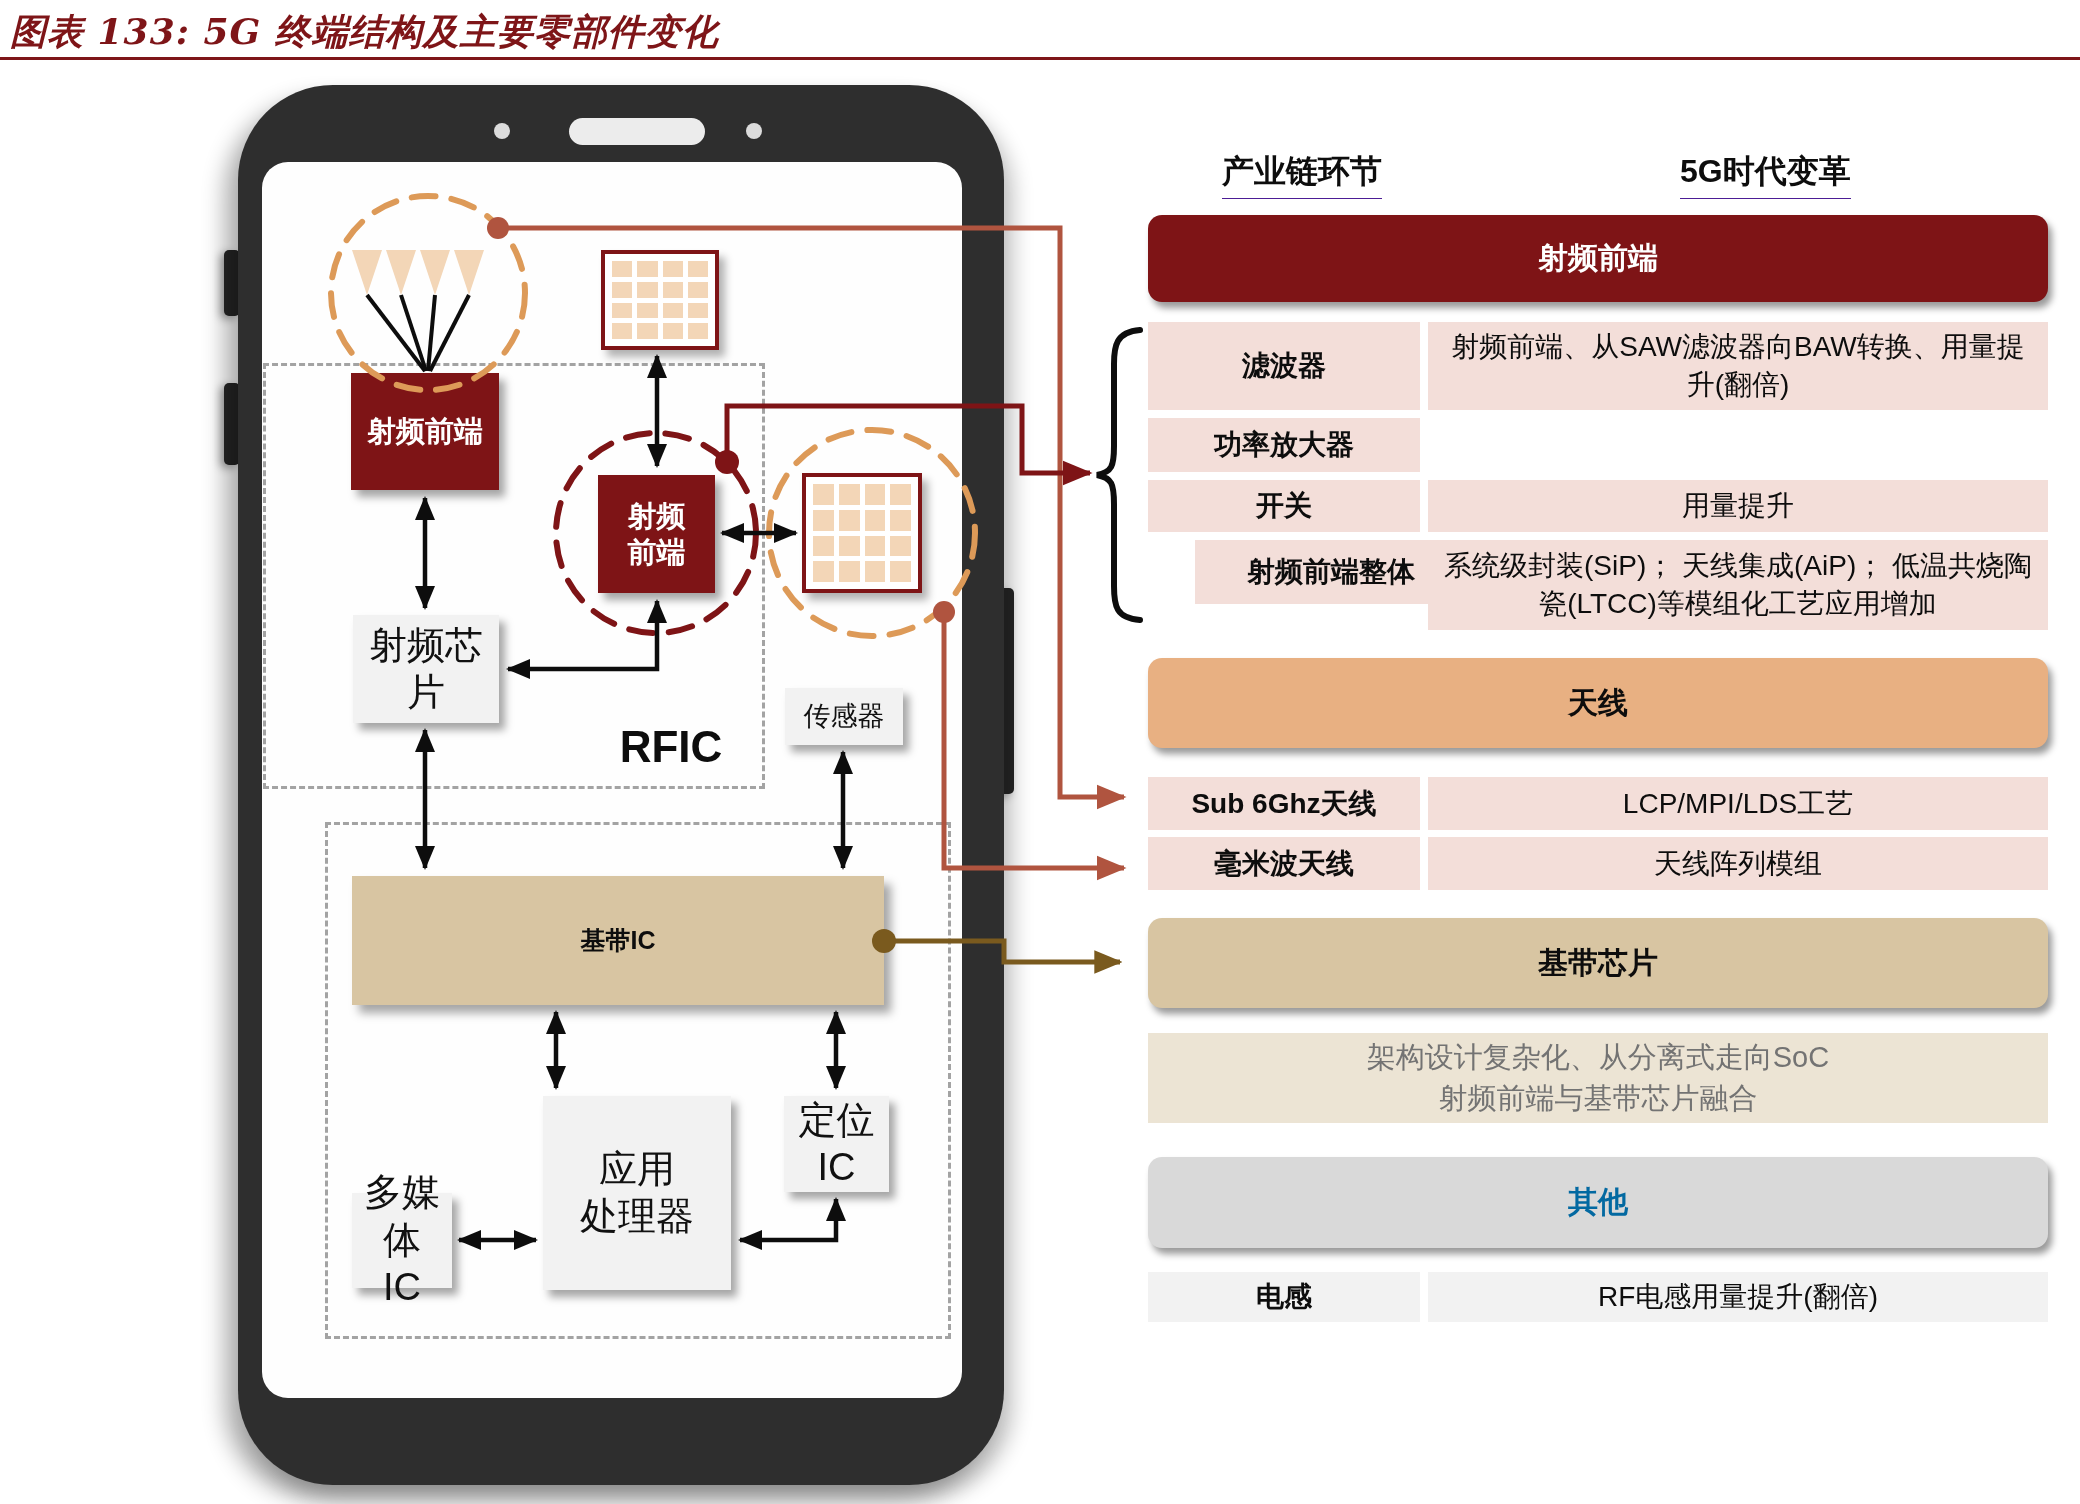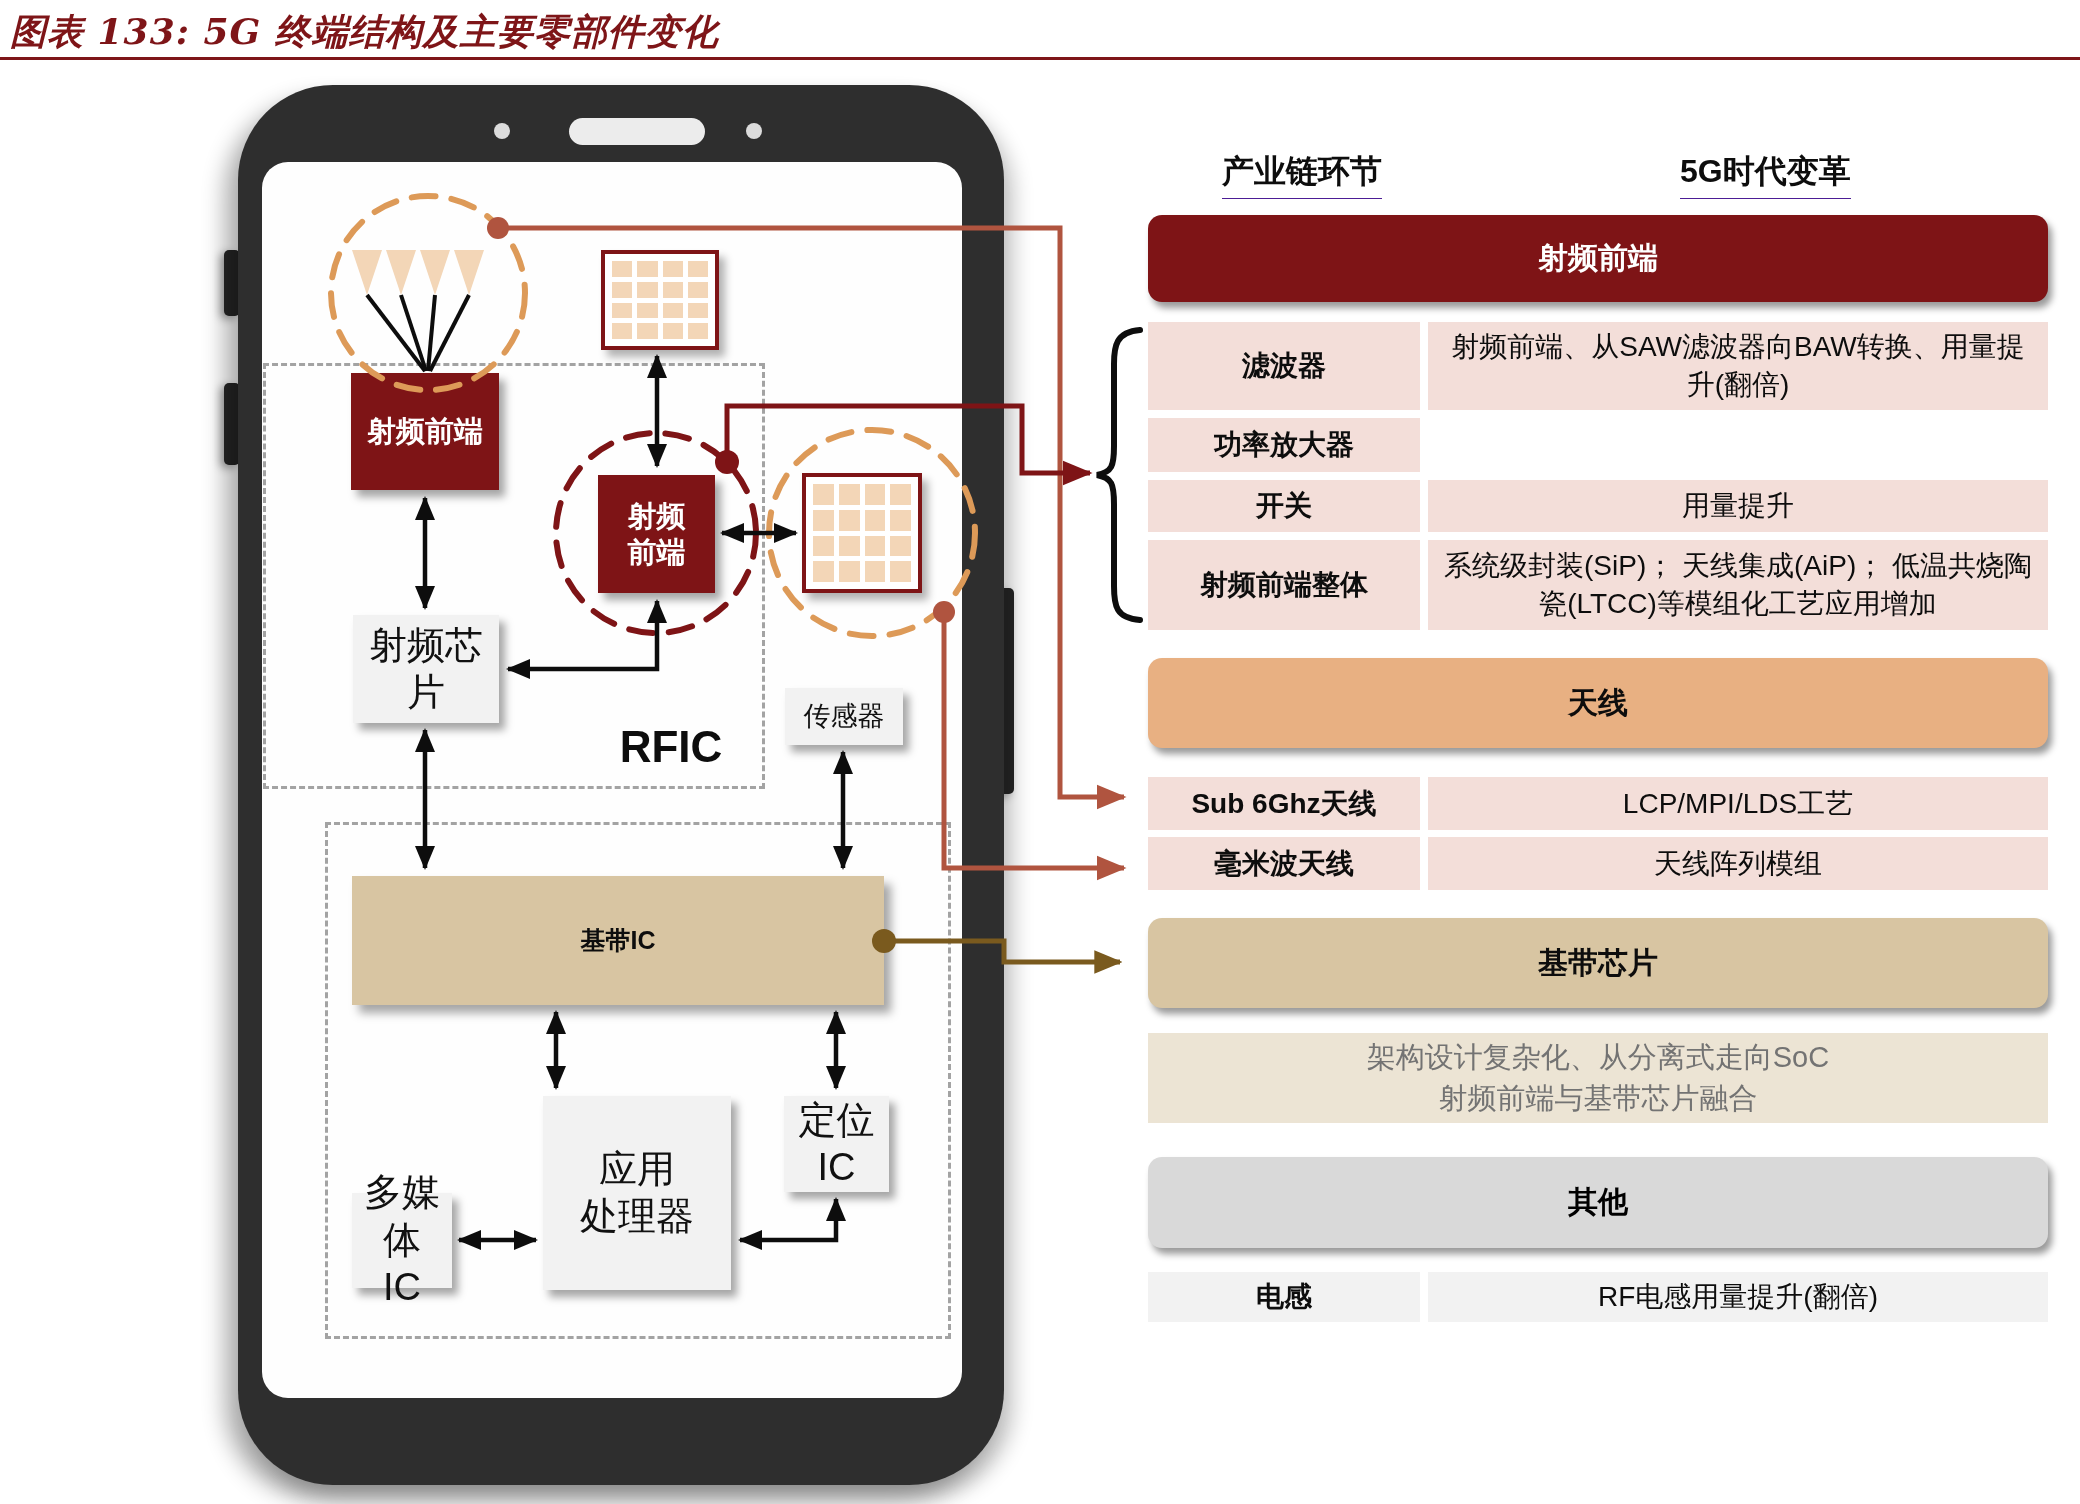--- a/index.html
+++ b/index.html
@@ -165,39 +165,39 @@
   <div class="abs bar" style="left:1148px;top:215px;width:900px;height:87px;background:#7E1416;color:#fff;">射频前端</div>
 
   <div class="trow-label" style="top:322px;height:88px;">滤波器</div>
   <div class="trow-value" style="top:322px;height:88px;">射频前端、从SAW滤波器向BAW转换、用量提升(翻倍)</div>
 
   <div class="trow-label" style="top:418px;height:54px;">功率放大器</div>
 
   <div class="trow-label" style="top:480px;height:52px;">开关</div>
   <div class="trow-value" style="top:480px;height:52px;">用量提升</div>
 
-  <div class="trow-label" style="top:540px;height:90px;">射频前端整体</div>
+  <div class="trow-label" style="top:540px;height:64px;margin-left:47px;">射频前端整体</div>
   <div class="trow-value" style="top:540px;height:90px;">系统级封装(SiP)； 天线集成(AiP)； 低温共烧陶瓷(LTCC)等模组化工艺应用增加</div>
 
   <div class="abs bar" style="left:1148px;top:658px;width:900px;height:90px;background:#E8B082;color:#0d0d0d;">天线</div>
 
   <div class="trow-label" style="top:777px;height:53px;">Sub 6Ghz天线</div>
   <div class="trow-value" style="top:777px;height:53px;">LCP/MPI/LDS工艺</div>
 
   <div class="trow-label" style="top:837px;height:53px;">毫米波天线</div>
   <div class="trow-value" style="top:837px;height:53px;">天线阵列模组</div>
 
   <div class="abs bar" style="left:1148px;top:918px;width:900px;height:90px;background:#D8C5A2;color:#0d0d0d;">基带芯片</div>
 
   <div class="abs" id="bb-note">
     <span>架构设计复杂化、从分离式走向SoC</span>
     <span>射频前端与基带芯片融合</span>
   </div>
 
-  <div class="abs bar" style="left:1148px;top:1157px;width:900px;height:91px;background:#D9D9D9;color:#000000;">其他</div>
+  <div class="abs bar" style="left:1148px;top:1157px;width:900px;height:91px;background:#D9D9D9;color:#0369a1;">其他</div>
 
   <div class="trow-label gray-cell" style="top:1272px;height:50px;">电感</div>
   <div class="trow-value gray-cell" style="top:1272px;height:50px;">RF电感用量提升(翻倍)</div>
 
   <svg width="2080" height="1504" viewBox="0 0 2080 1504">
     <defs>
       <marker id="mk-black" viewBox="0 0 12 10" refX="11" refY="5" markerWidth="24" markerHeight="20" markerUnits="userSpaceOnUse" orient="auto-start-reverse">
         <path d="M0,0 L12,5 L0,10 z" fill="#0d0d0d"></path>
       </marker>
       <marker id="mk-darkred" viewBox="0 0 12 10" refX="11" refY="5" markerWidth="30" markerHeight="26" markerUnits="userSpaceOnUse" orient="auto-start-reverse">

